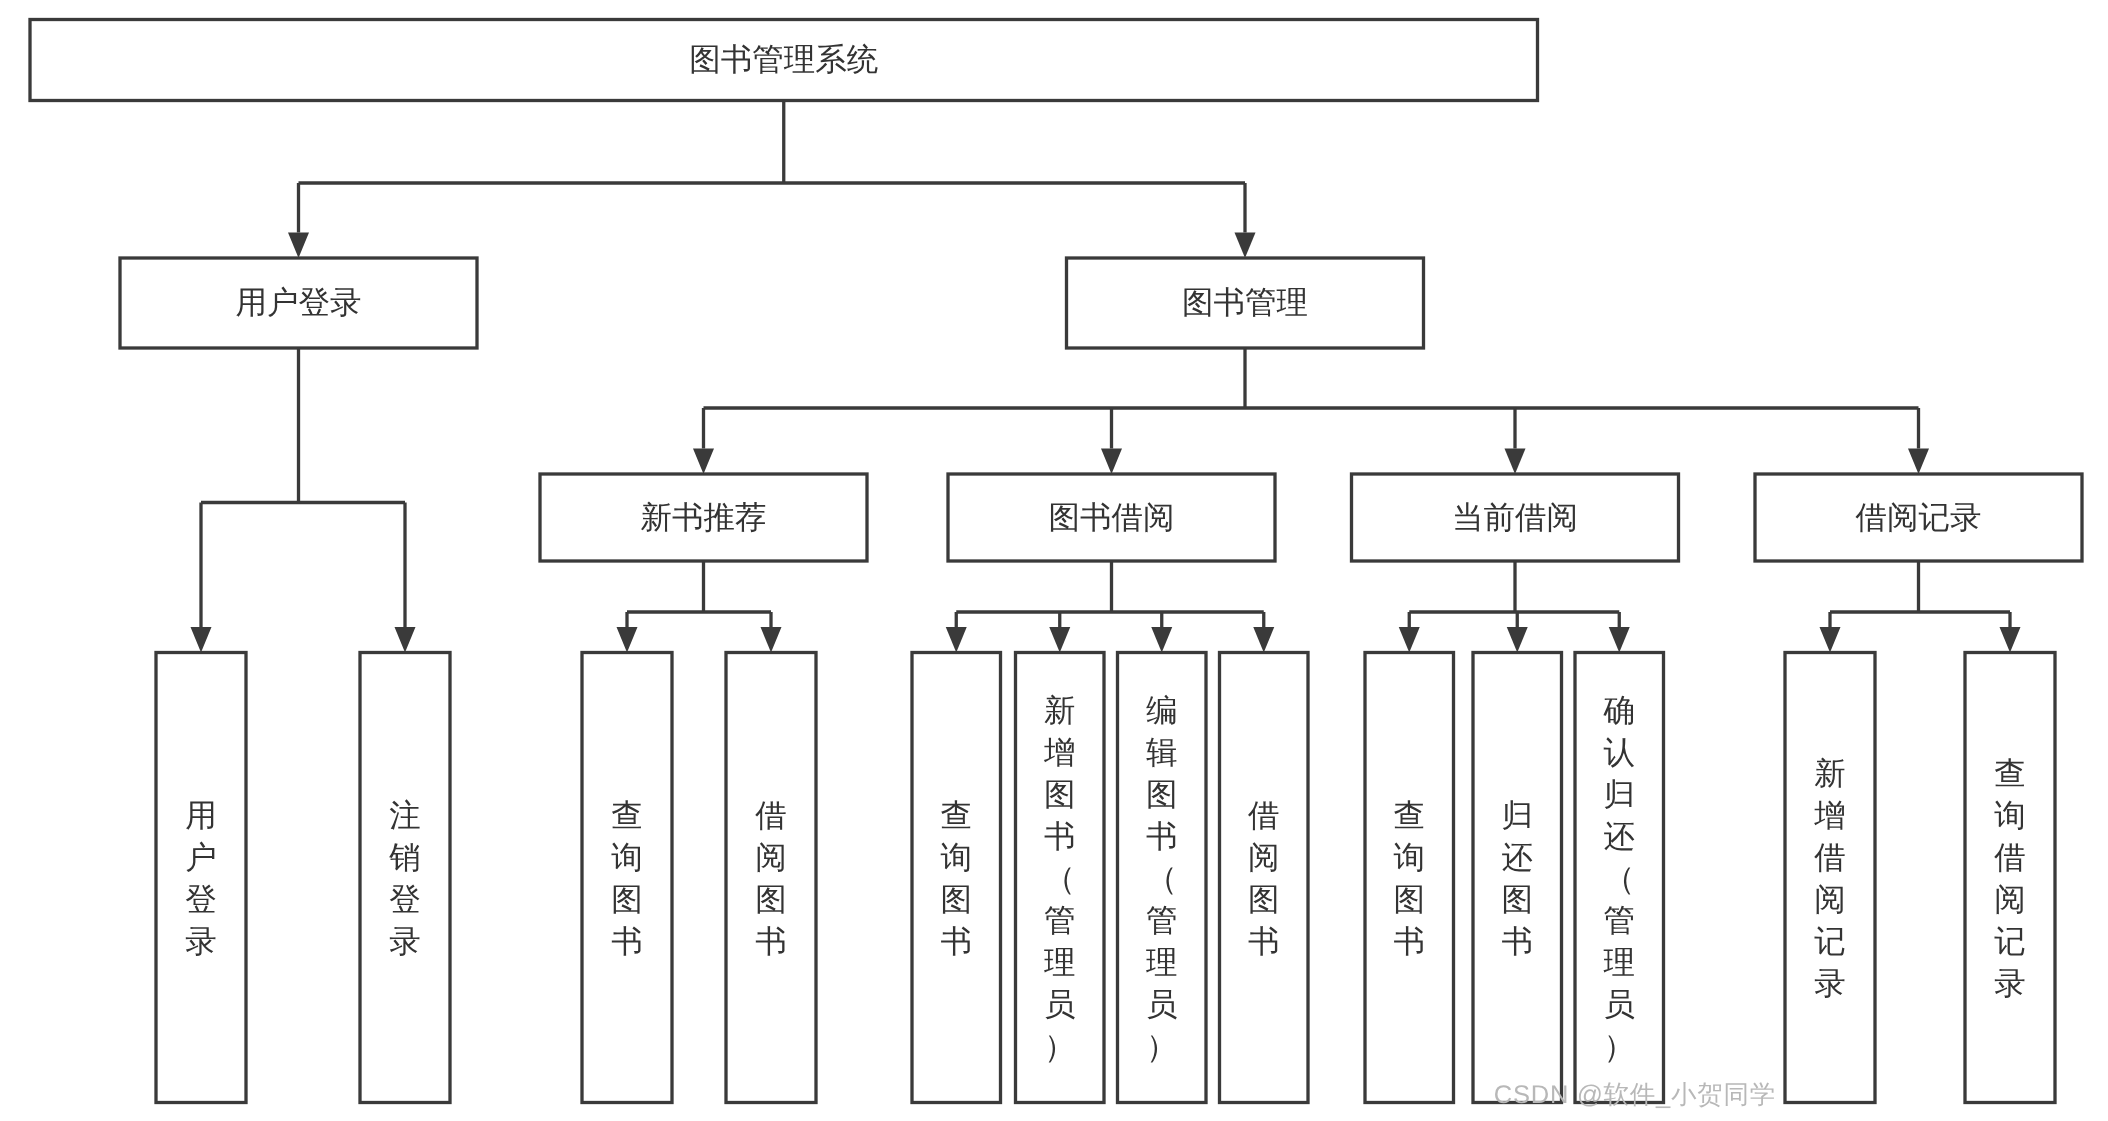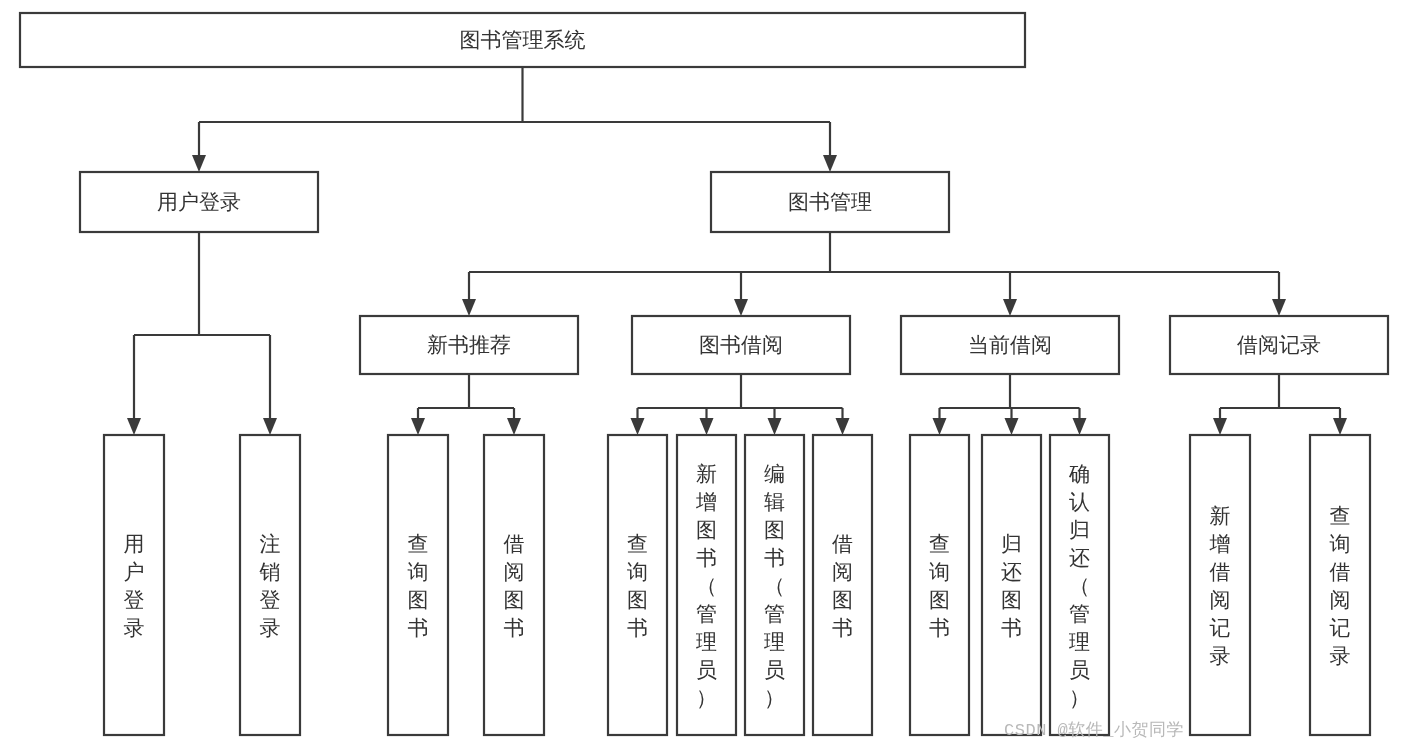--- a/index.html
+++ b/index.html
@@ -50,21 +50,21 @@
   .node-label-v {
     font-family: "DejaVu Sans", "Liberation Sans", sans-serif;
     font-size: 21px;
     fill: #333333;
     text-anchor: middle;
   }
   .watermark {
     position: absolute;
     right: 8px;
     bottom: 6px;
-    font-family: Liberation Mono, monospace;
+    font-family: Liberation Sans, sans-serif;
     font-size: 17px;
     color: #b8b8b8;
     letter-spacing: 0.5px;
     white-space: nowrap;
     pointer-events: none;
   }
 </style>
 </head>
 <body>
 

